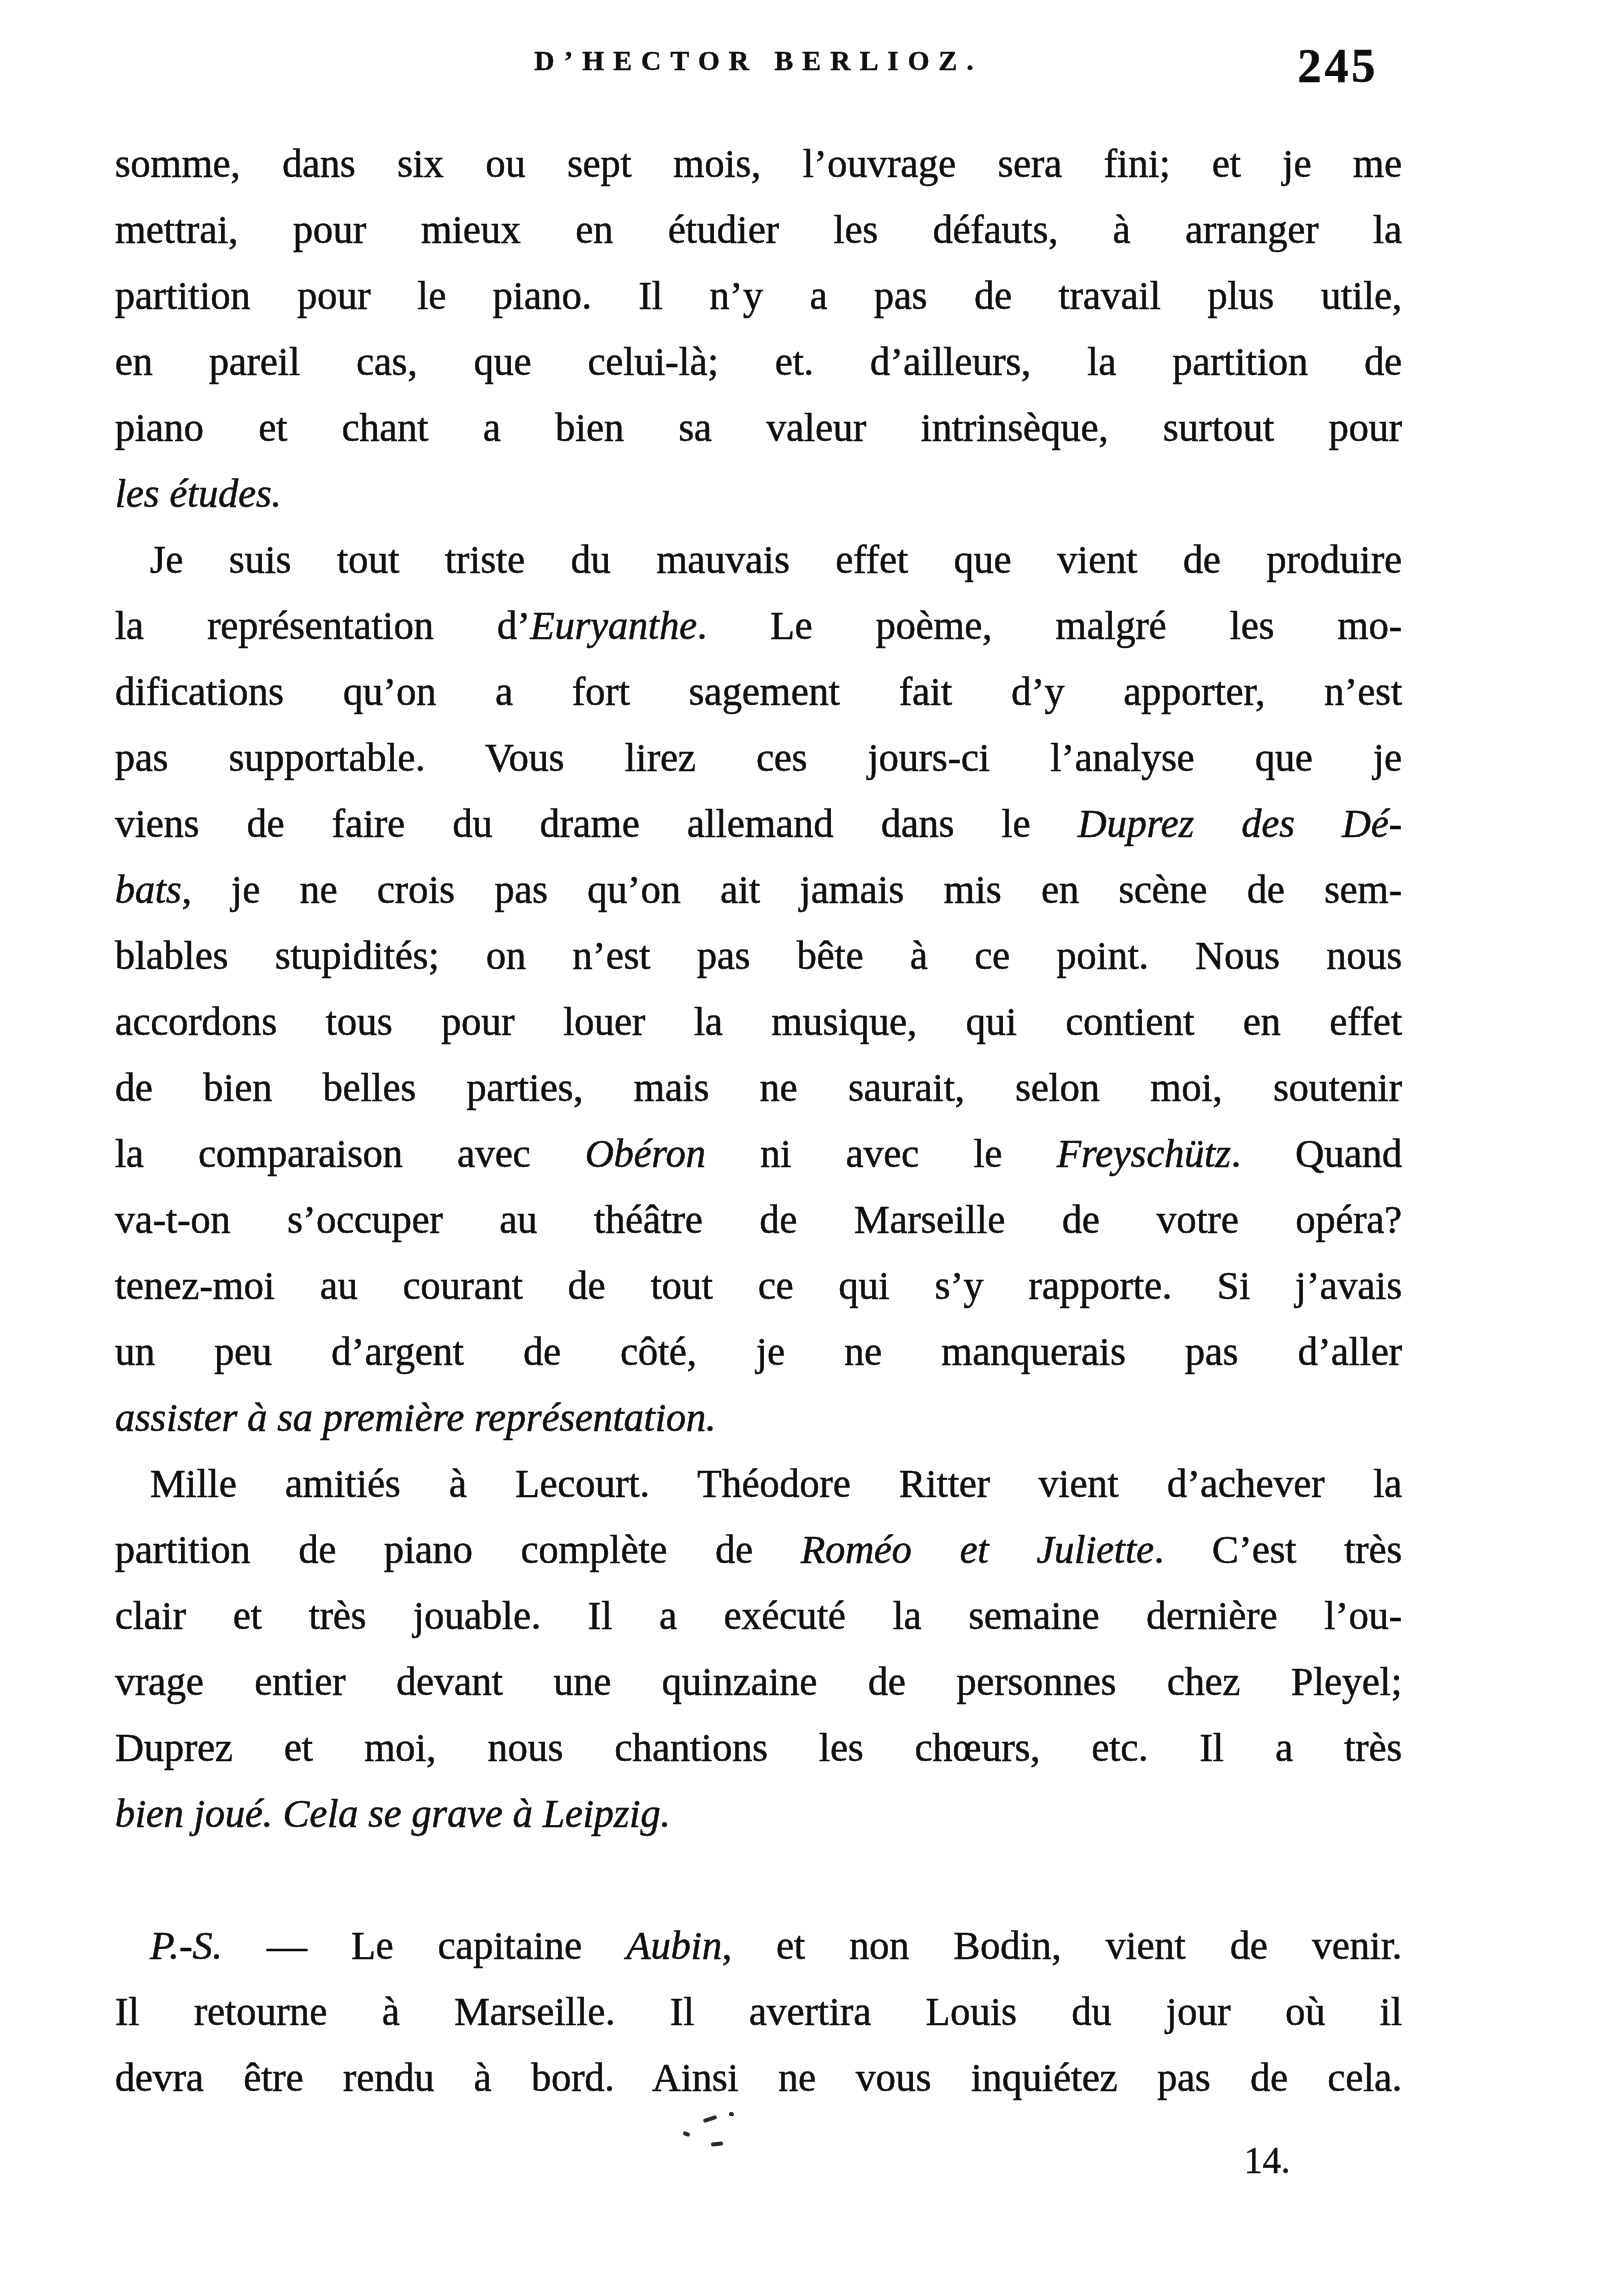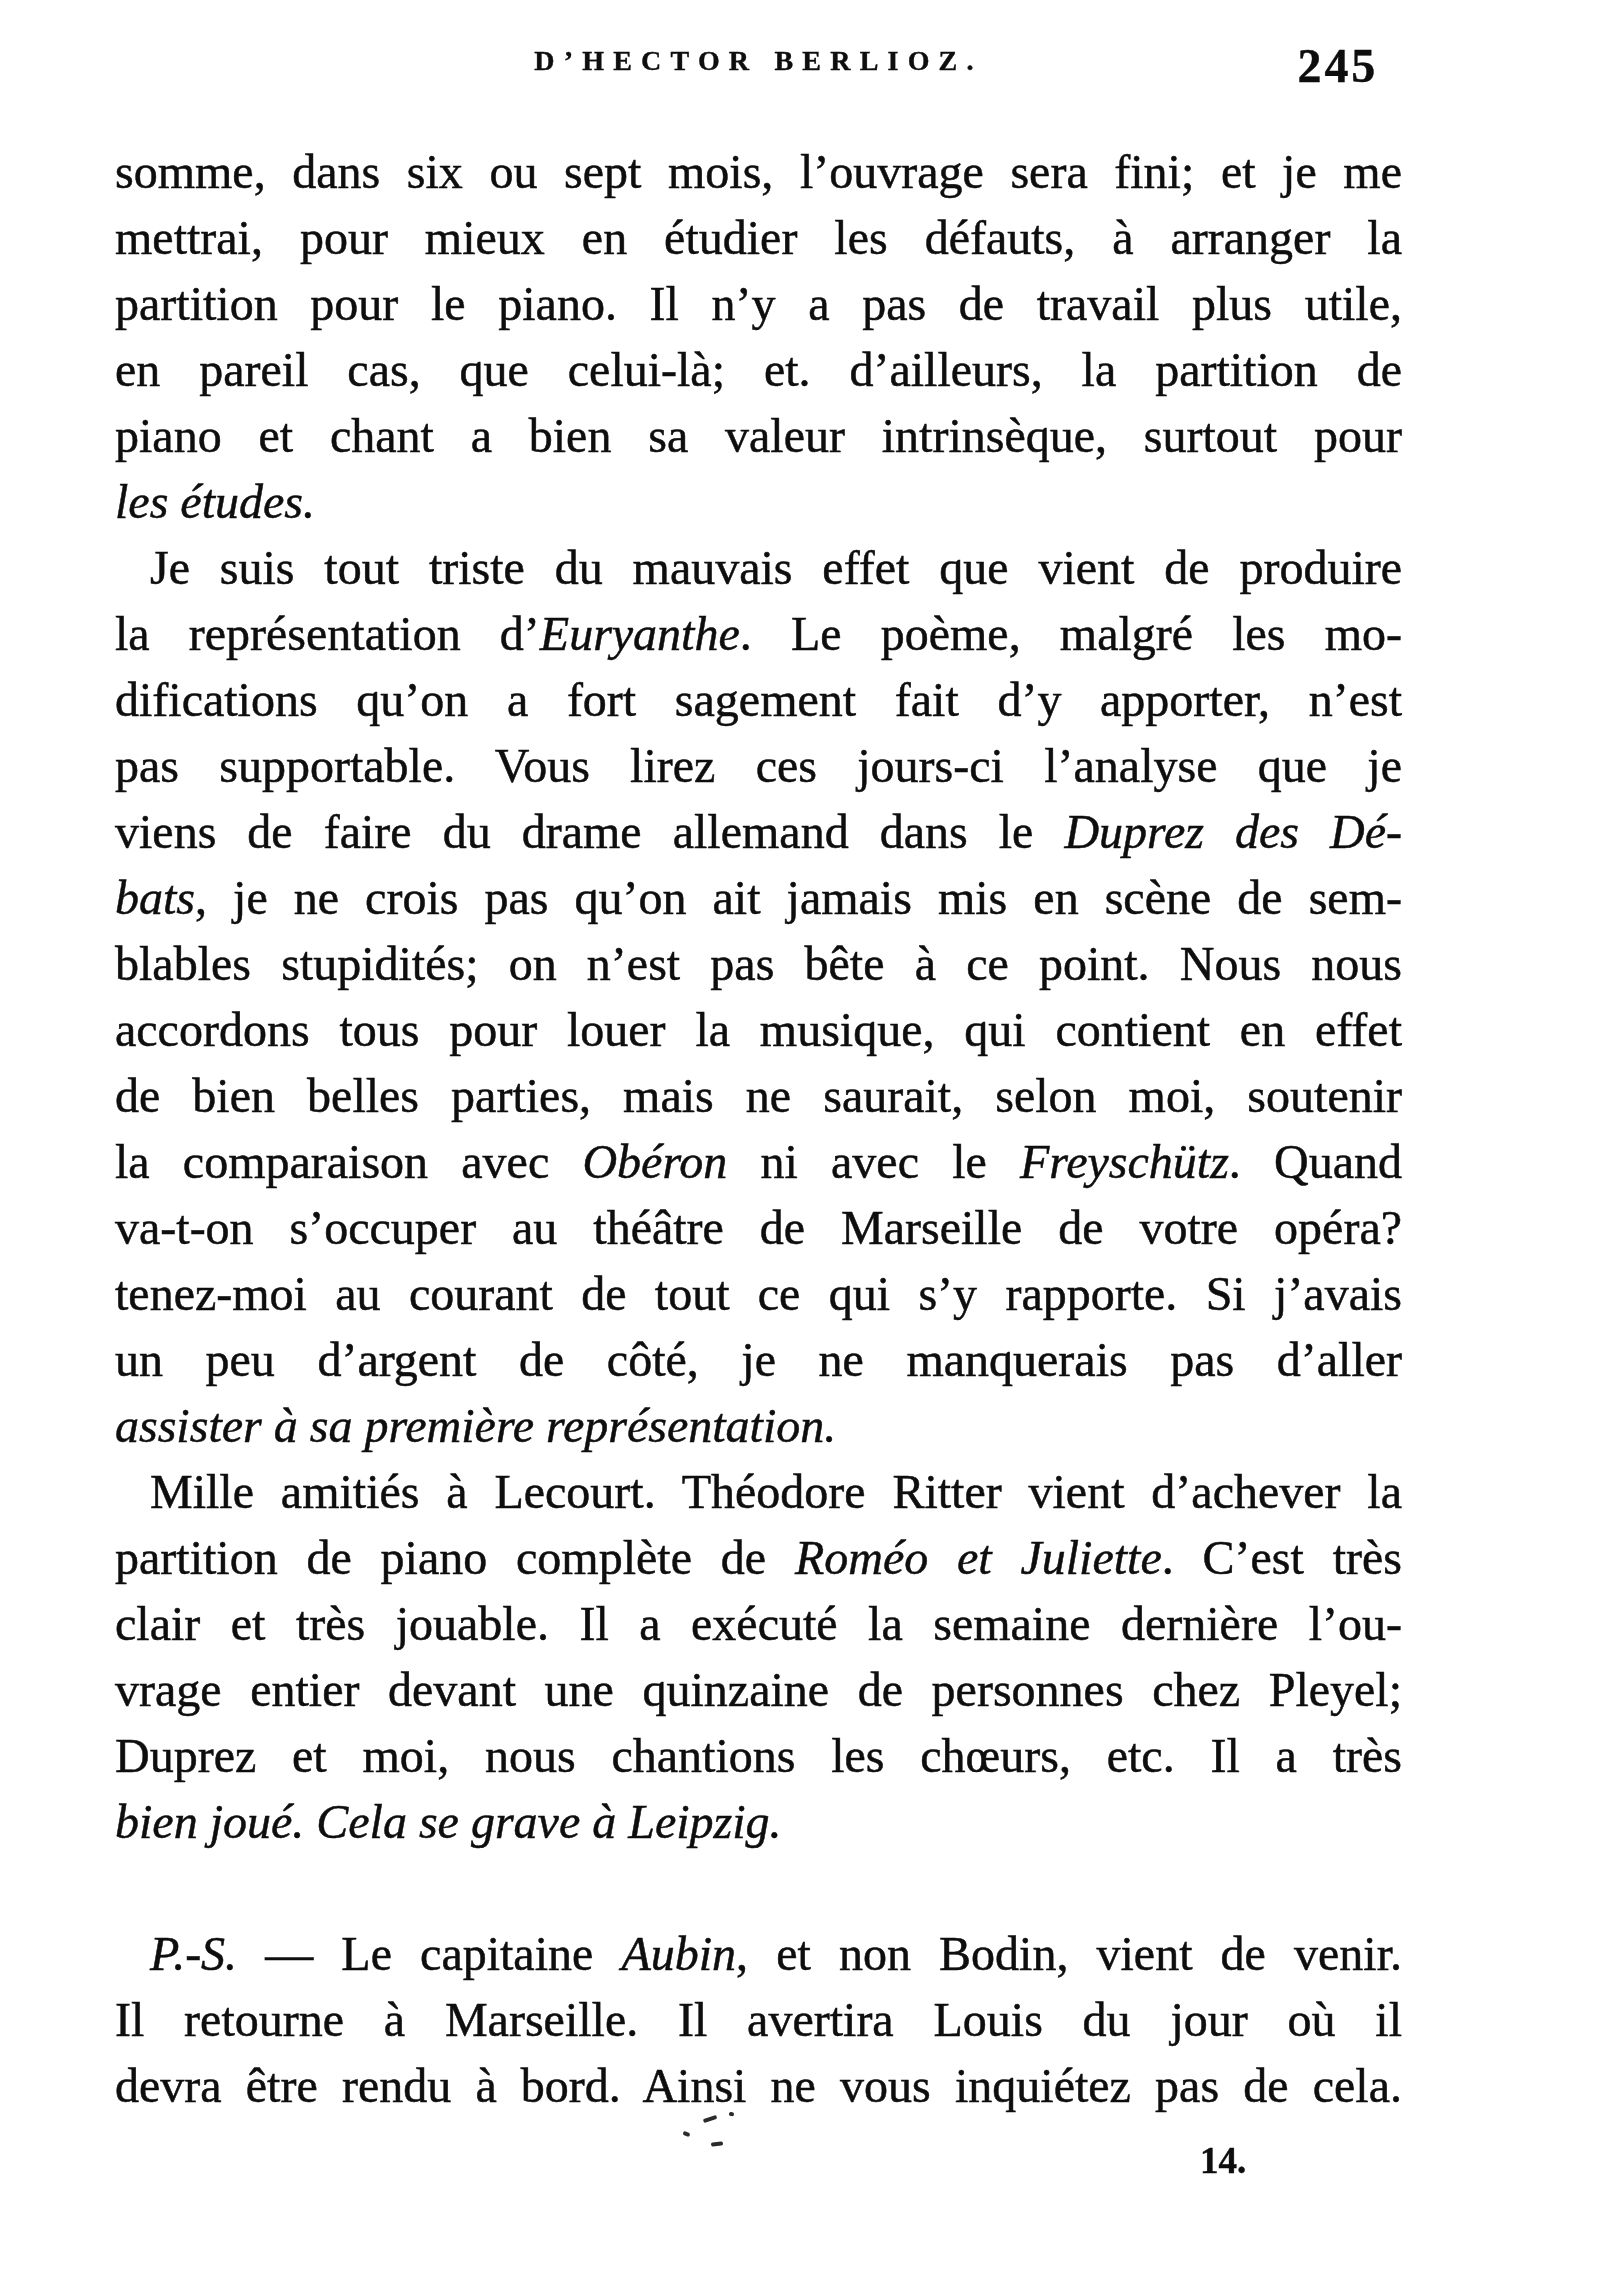--- a/index.html
+++ b/index.html
@@ -33,23 +33,23 @@
     top: 1.8px;
     font-size: 48px;
     font-weight: bold;
     letter-spacing: 2.8px;
     font-family: Liberation Serif, serif;
     -webkit-text-stroke: 0.4px #0e0e0e;
   }
   .page-body {
     position: absolute;
     left: 115px;
-    top: 139px;
+    top: 131px;
     width: 1287px;
-    font-size: 48px;
+    font-size: 40px;
     line-height: 66px;
     -webkit-text-stroke: 0.5px #0e0e0e;
   }
   .para { margin: 0; }
   .para.spaced { margin-top: 66px; }
   .line {
     text-align: justify;
     text-align-last: justify;
   }
   .line.no-stretch { text-align-last: left; font-style: italic; }
@@ -59,24 +59,24 @@
     position: absolute;
     background: #2b2b2b;
     border-radius: 1.8px;
   }
   .smudge-a { left: 703px; top: 2117px; width: 14px; height: 3.7px; transform: rotate(-18deg); }
   .smudge-b { left: 683px; top: 2132px; width: 7.4px;  height: 3.7px; transform: rotate(22deg); }
   .smudge-c { left: 711px; top: 2142px; width: 12px; height: 3.7px; transform: rotate(-6deg); }
   .smudge-d { left: 729px; top: 2112px; width: 4.6px;  height: 3.7px; transform: rotate(10deg); }
   .signature-mark {
     position: absolute;
-    left: 1200px;
+    left: 1244px;
     top: 2139px;
     font-size: 37px;
-    font-weight: bold;
+    font-weight: normal;
     -webkit-text-stroke: 0.4px #0e0e0e;
   }
 </style>
 </head>
 <body>
 
 <div class="page-header">
   <div class="running-title">D’HECTOR BERLIOZ.</div>
   <div class="page-number">245</div>
 </div>

